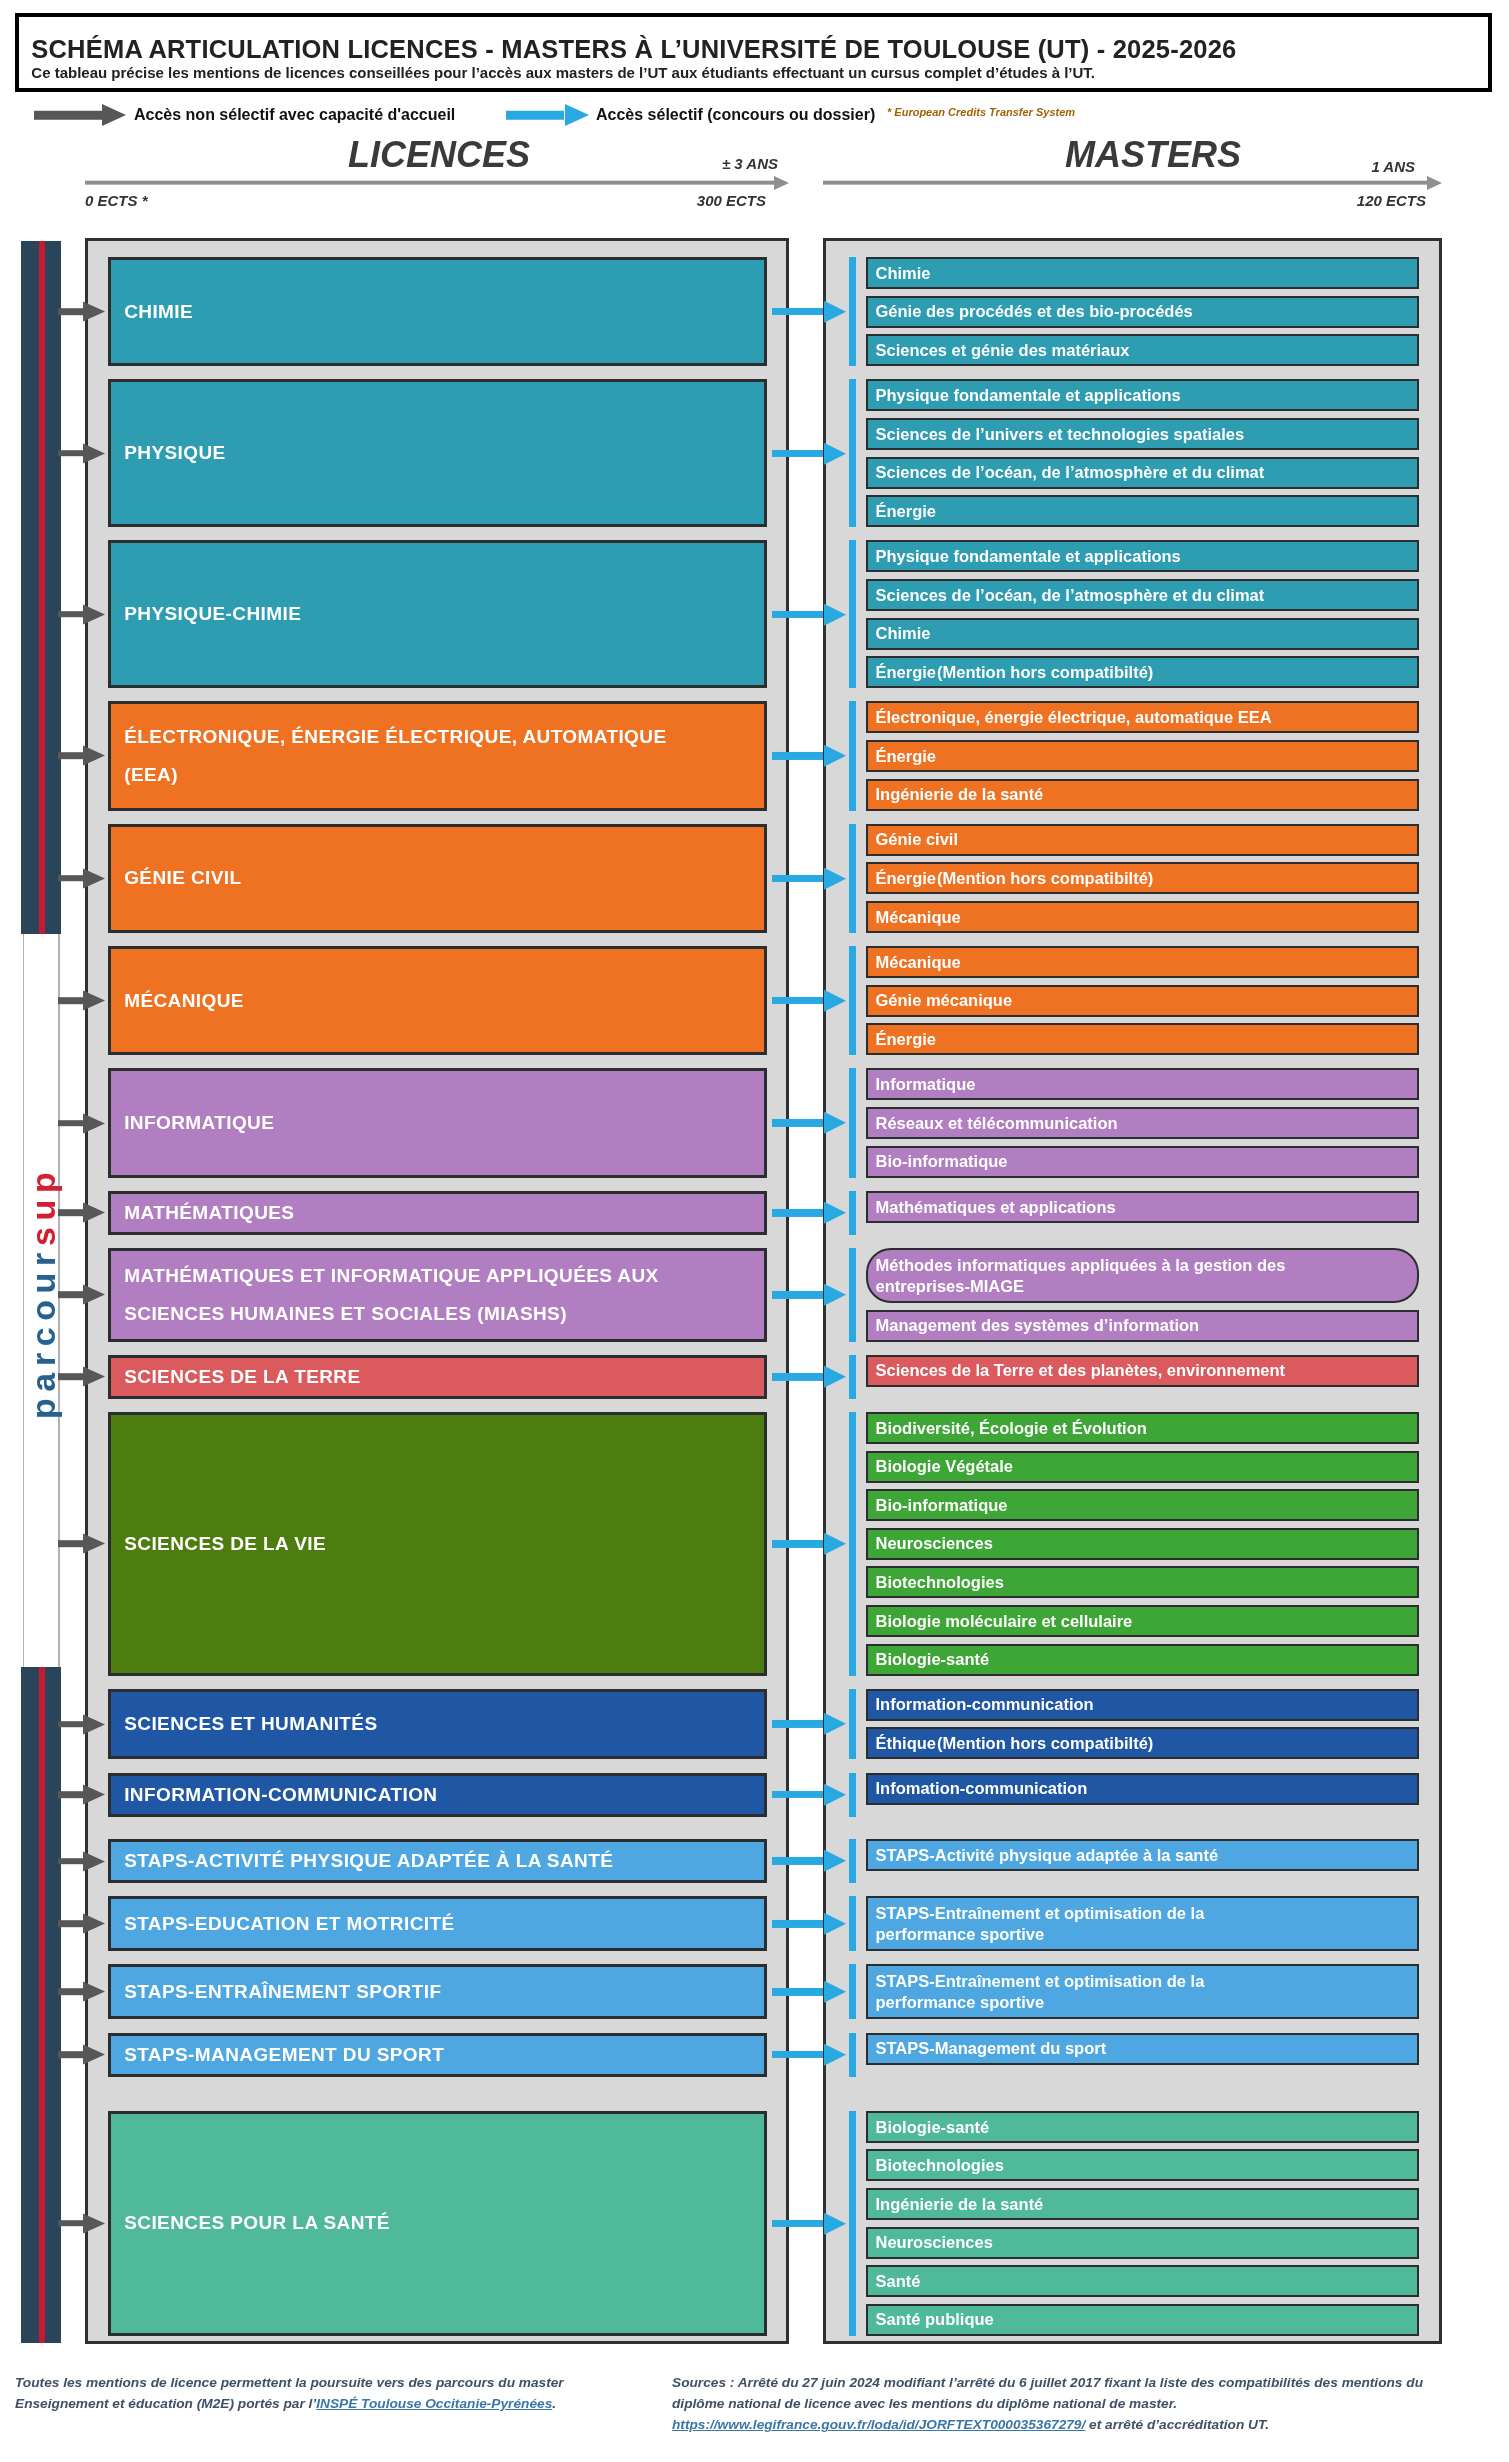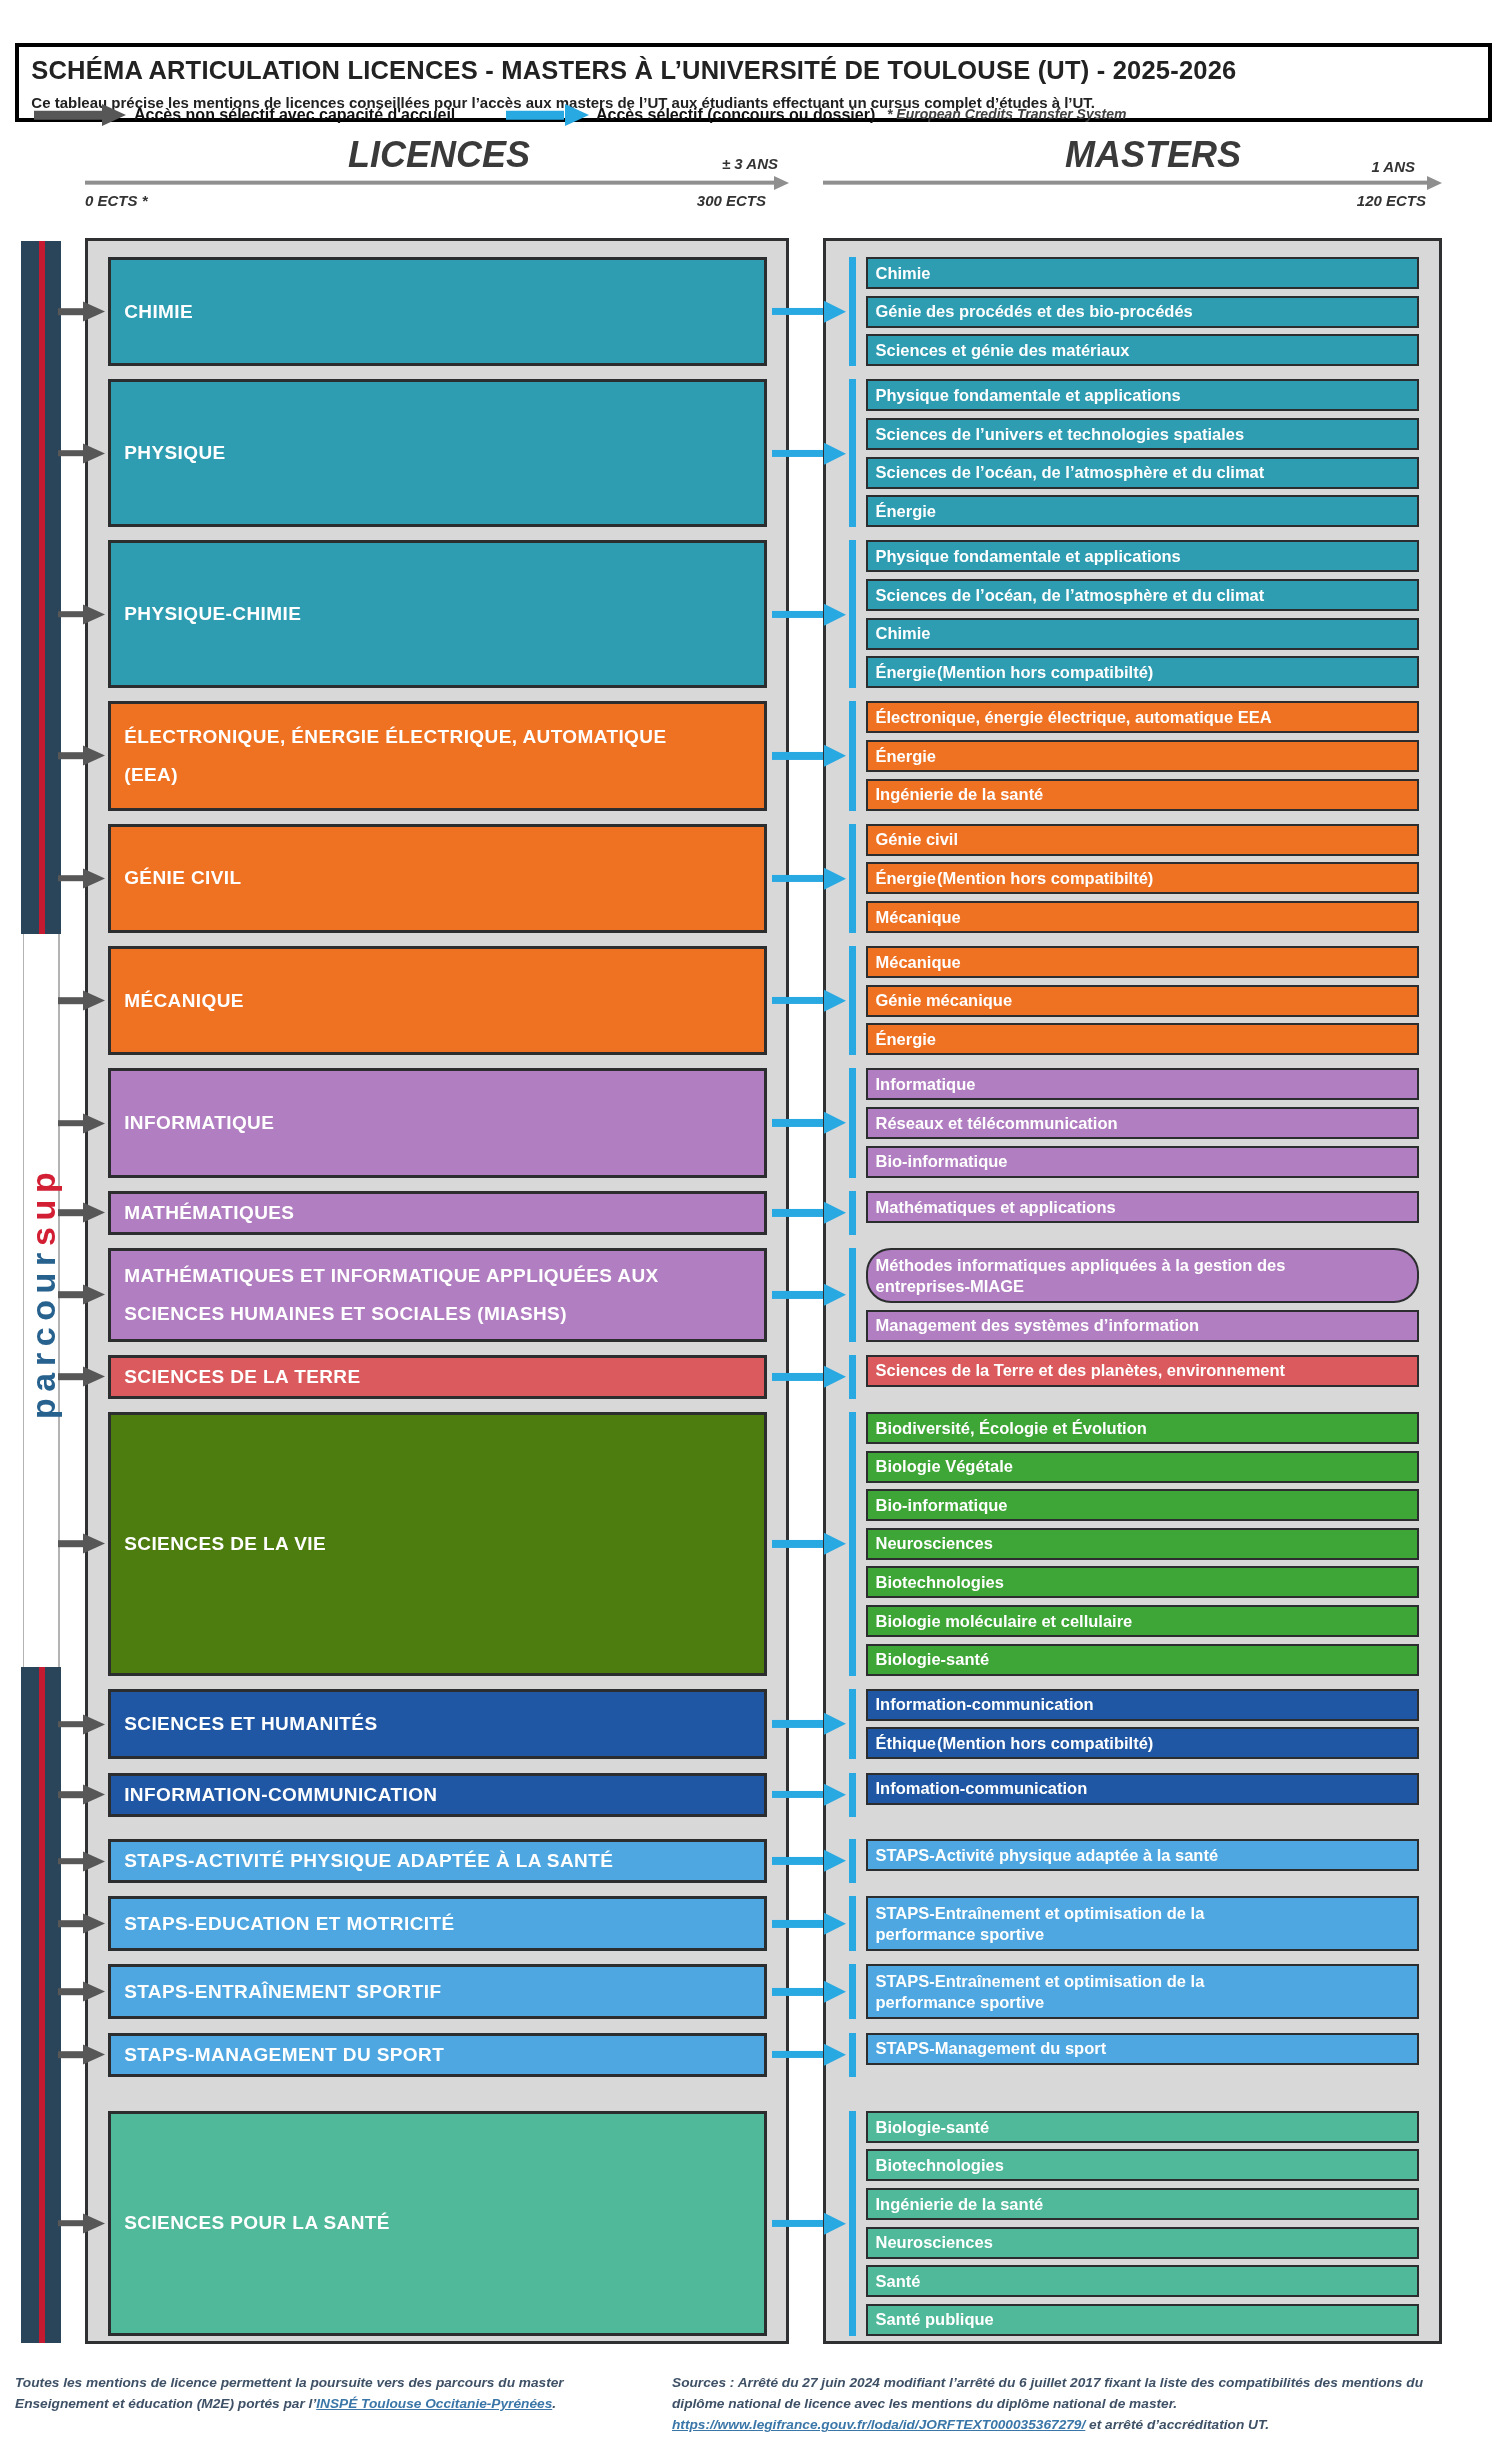--- a/index.html
+++ b/index.html
@@ -2,27 +2,27 @@
 <html lang="fr" style="font-size:15px"><head>
 <meta charset="utf-8">
 <style>
   html,body{margin:0;padding:0;background:#ffffff;}
   body{width:1509px;height:2462px;position:relative;overflow:hidden;
        font-family:"Liberation Sans","DejaVu Sans",sans-serif;color:#222;}
   .abs{position:absolute;box-sizing:border-box;}
 
   
   .title-box{left:15px;top:13.2px;width:1477px;height:79px;border:4.7px solid #000;
-             background:#fff;padding:8.5px 13.2px 7.5px 12.3px;display:flex;flex-direction:column;justify-content:space-between;margin-top:30px;}
+             background:#fff;padding:8.5px 13.2px 7.5px 12.3px;display:flex;flex-direction:column;justify-content:flex-end;}
   .main-title{font-size:25.5px;font-weight:bold;color:#222;letter-spacing:0.2px;white-space:nowrap;}
   .sub-title{font-size:15px;font-weight:bold;color:#222;}
 
   .legend{left:0;top:100px;width:1509px;height:32px;}
   .legend-label{position:absolute;top:5.7px;font-size:16px;font-weight:bold;color:#111;white-space:nowrap;}
-  .legend-note{position:absolute;top:5.7px;font-size:14px;font-weight:bold;font-style:italic;color:#404040;white-space:nowrap;}
+  .legend-note{position:absolute;top:5.7px;font-size:11px;font-weight:bold;font-style:italic;color:#a16207;white-space:nowrap;}
 
   
   .arr{position:absolute;}
   .arr .shaft{position:absolute;left:0;top:50%;transform:translateY(-50%);display:block;}
   .arr .head{position:absolute;right:0;top:50%;transform:translateY(-50%);display:block;width:0;height:0;}
 
   .col-title{font-size:36px;font-weight:bold;font-style:italic;color:#3a3a3a;white-space:nowrap;transform:translateX(-50%);}
   .dur-label{font-size:15px;font-weight:bold;font-style:italic;color:#333;text-align:right;white-space:nowrap;}
   .ects-label{font-size:15px;font-weight:bold;font-style:italic;color:#333;white-space:nowrap;}
 

